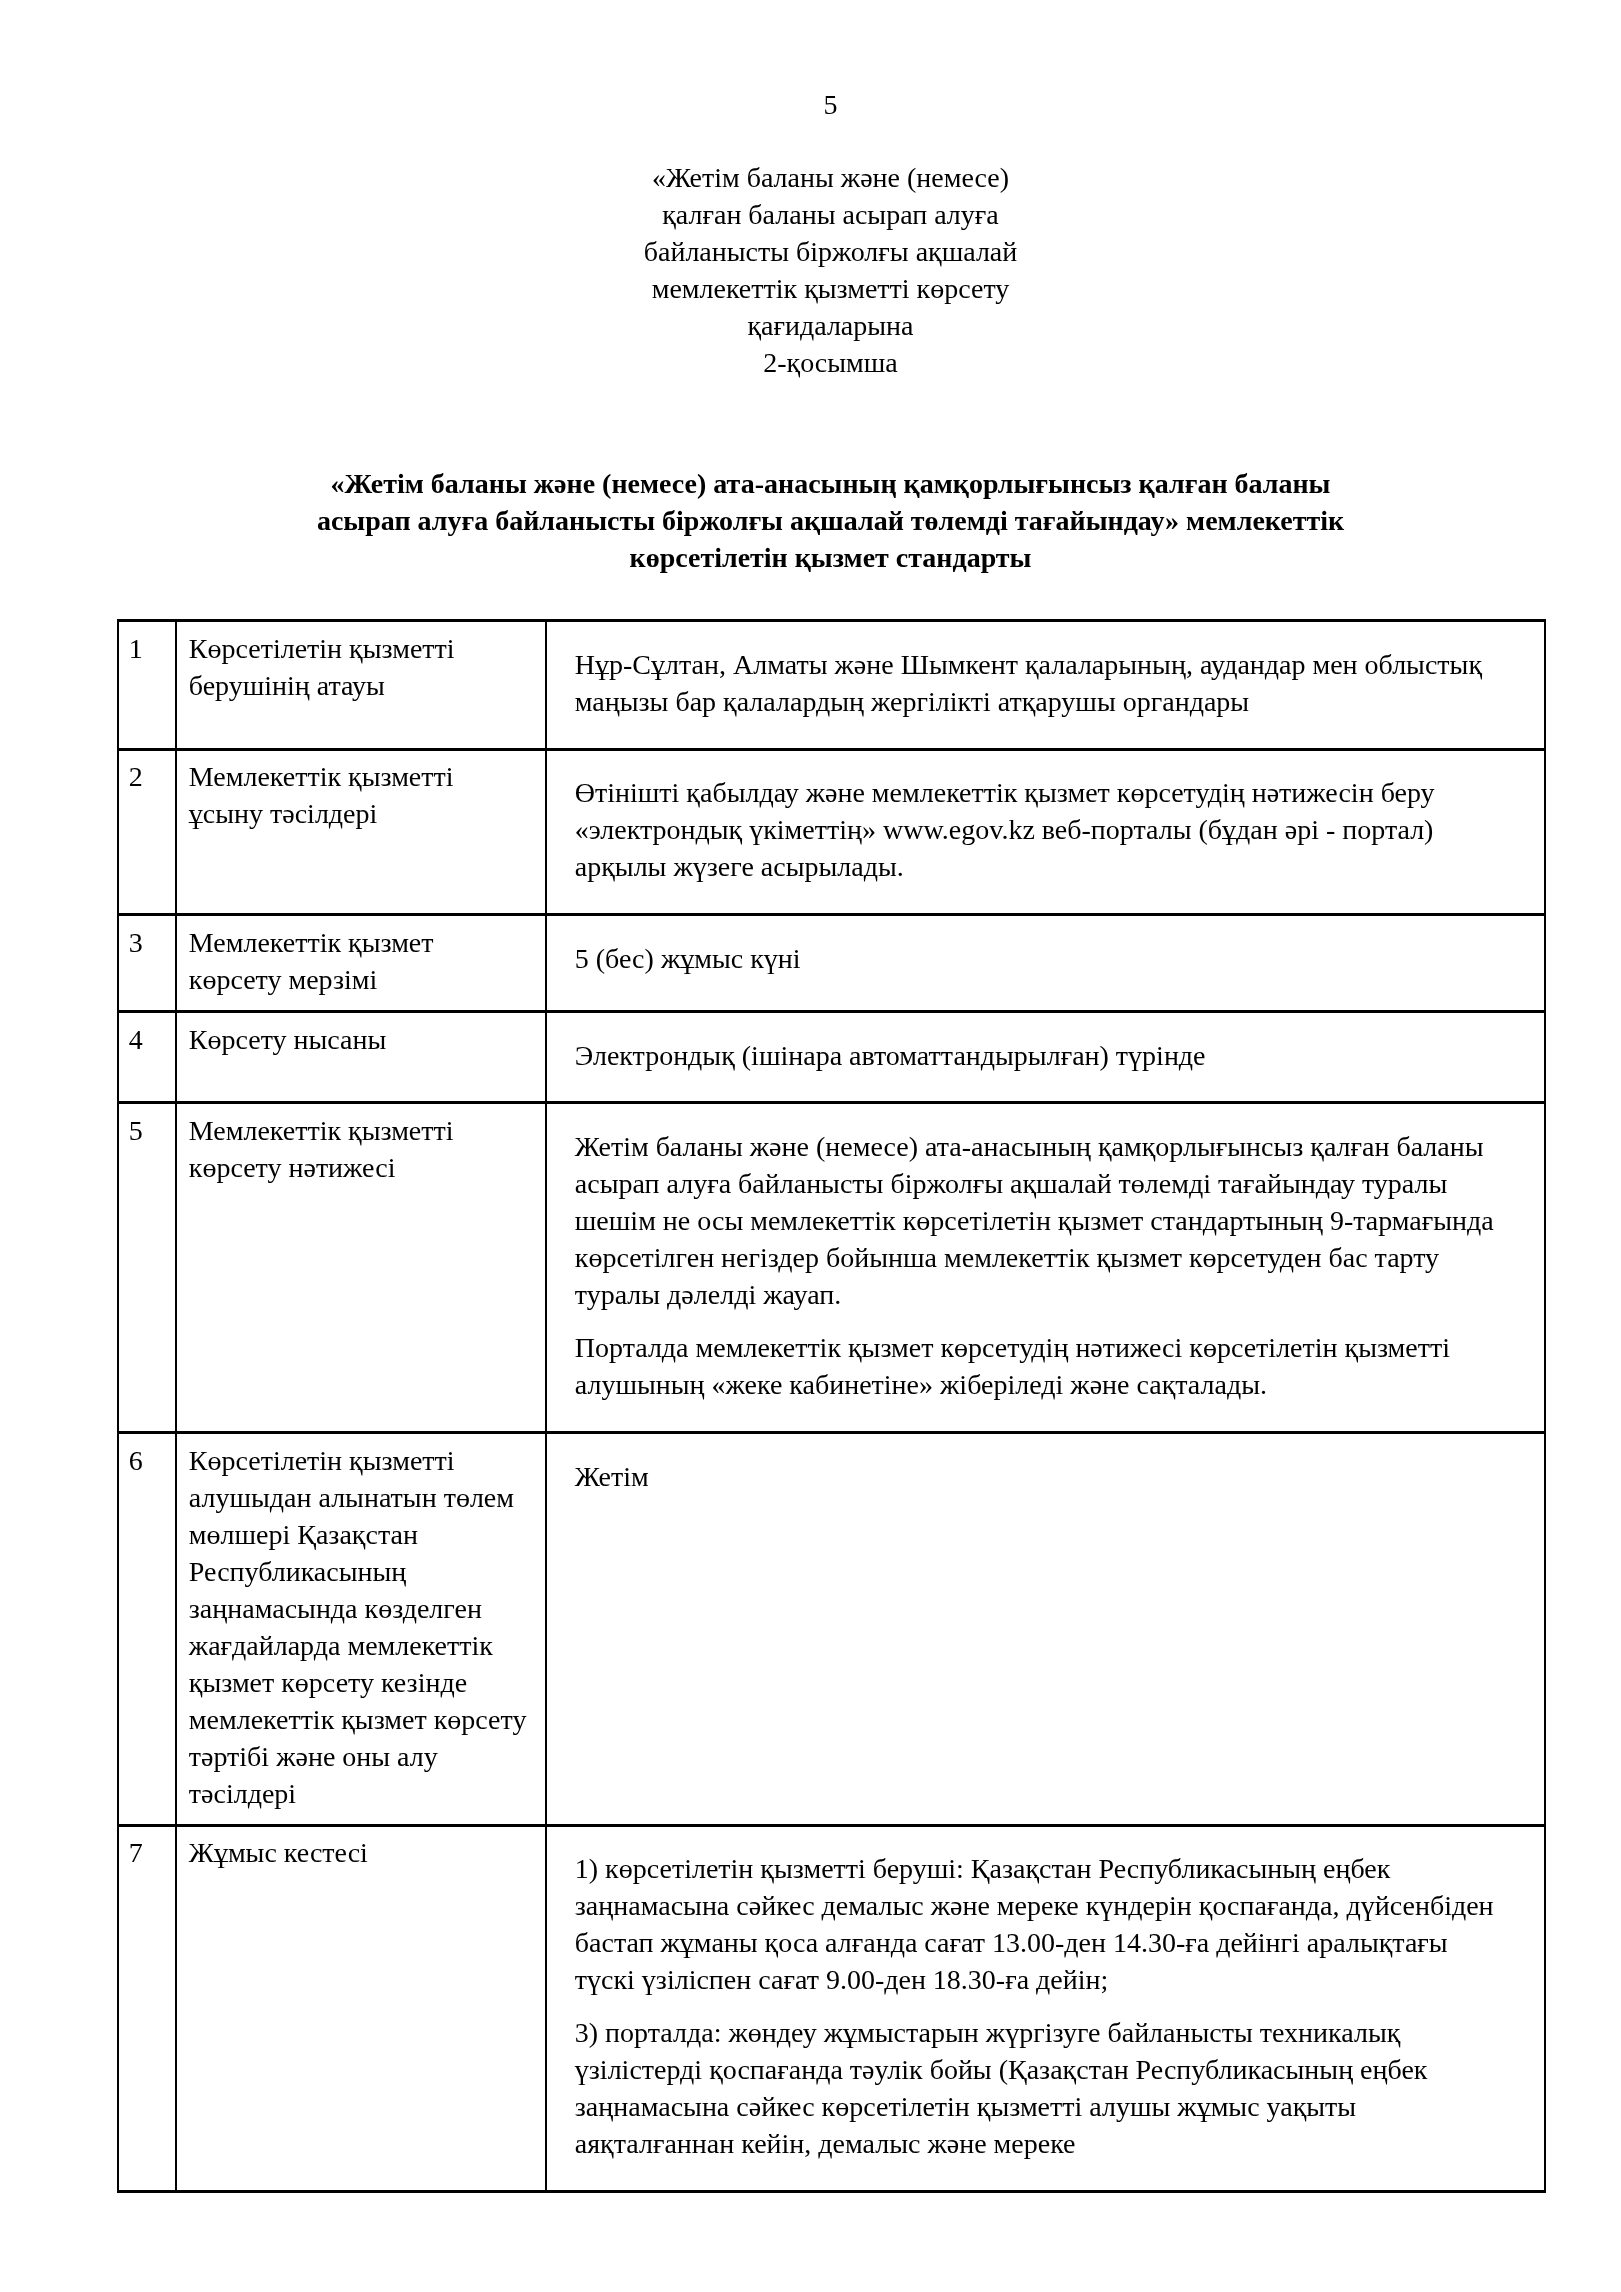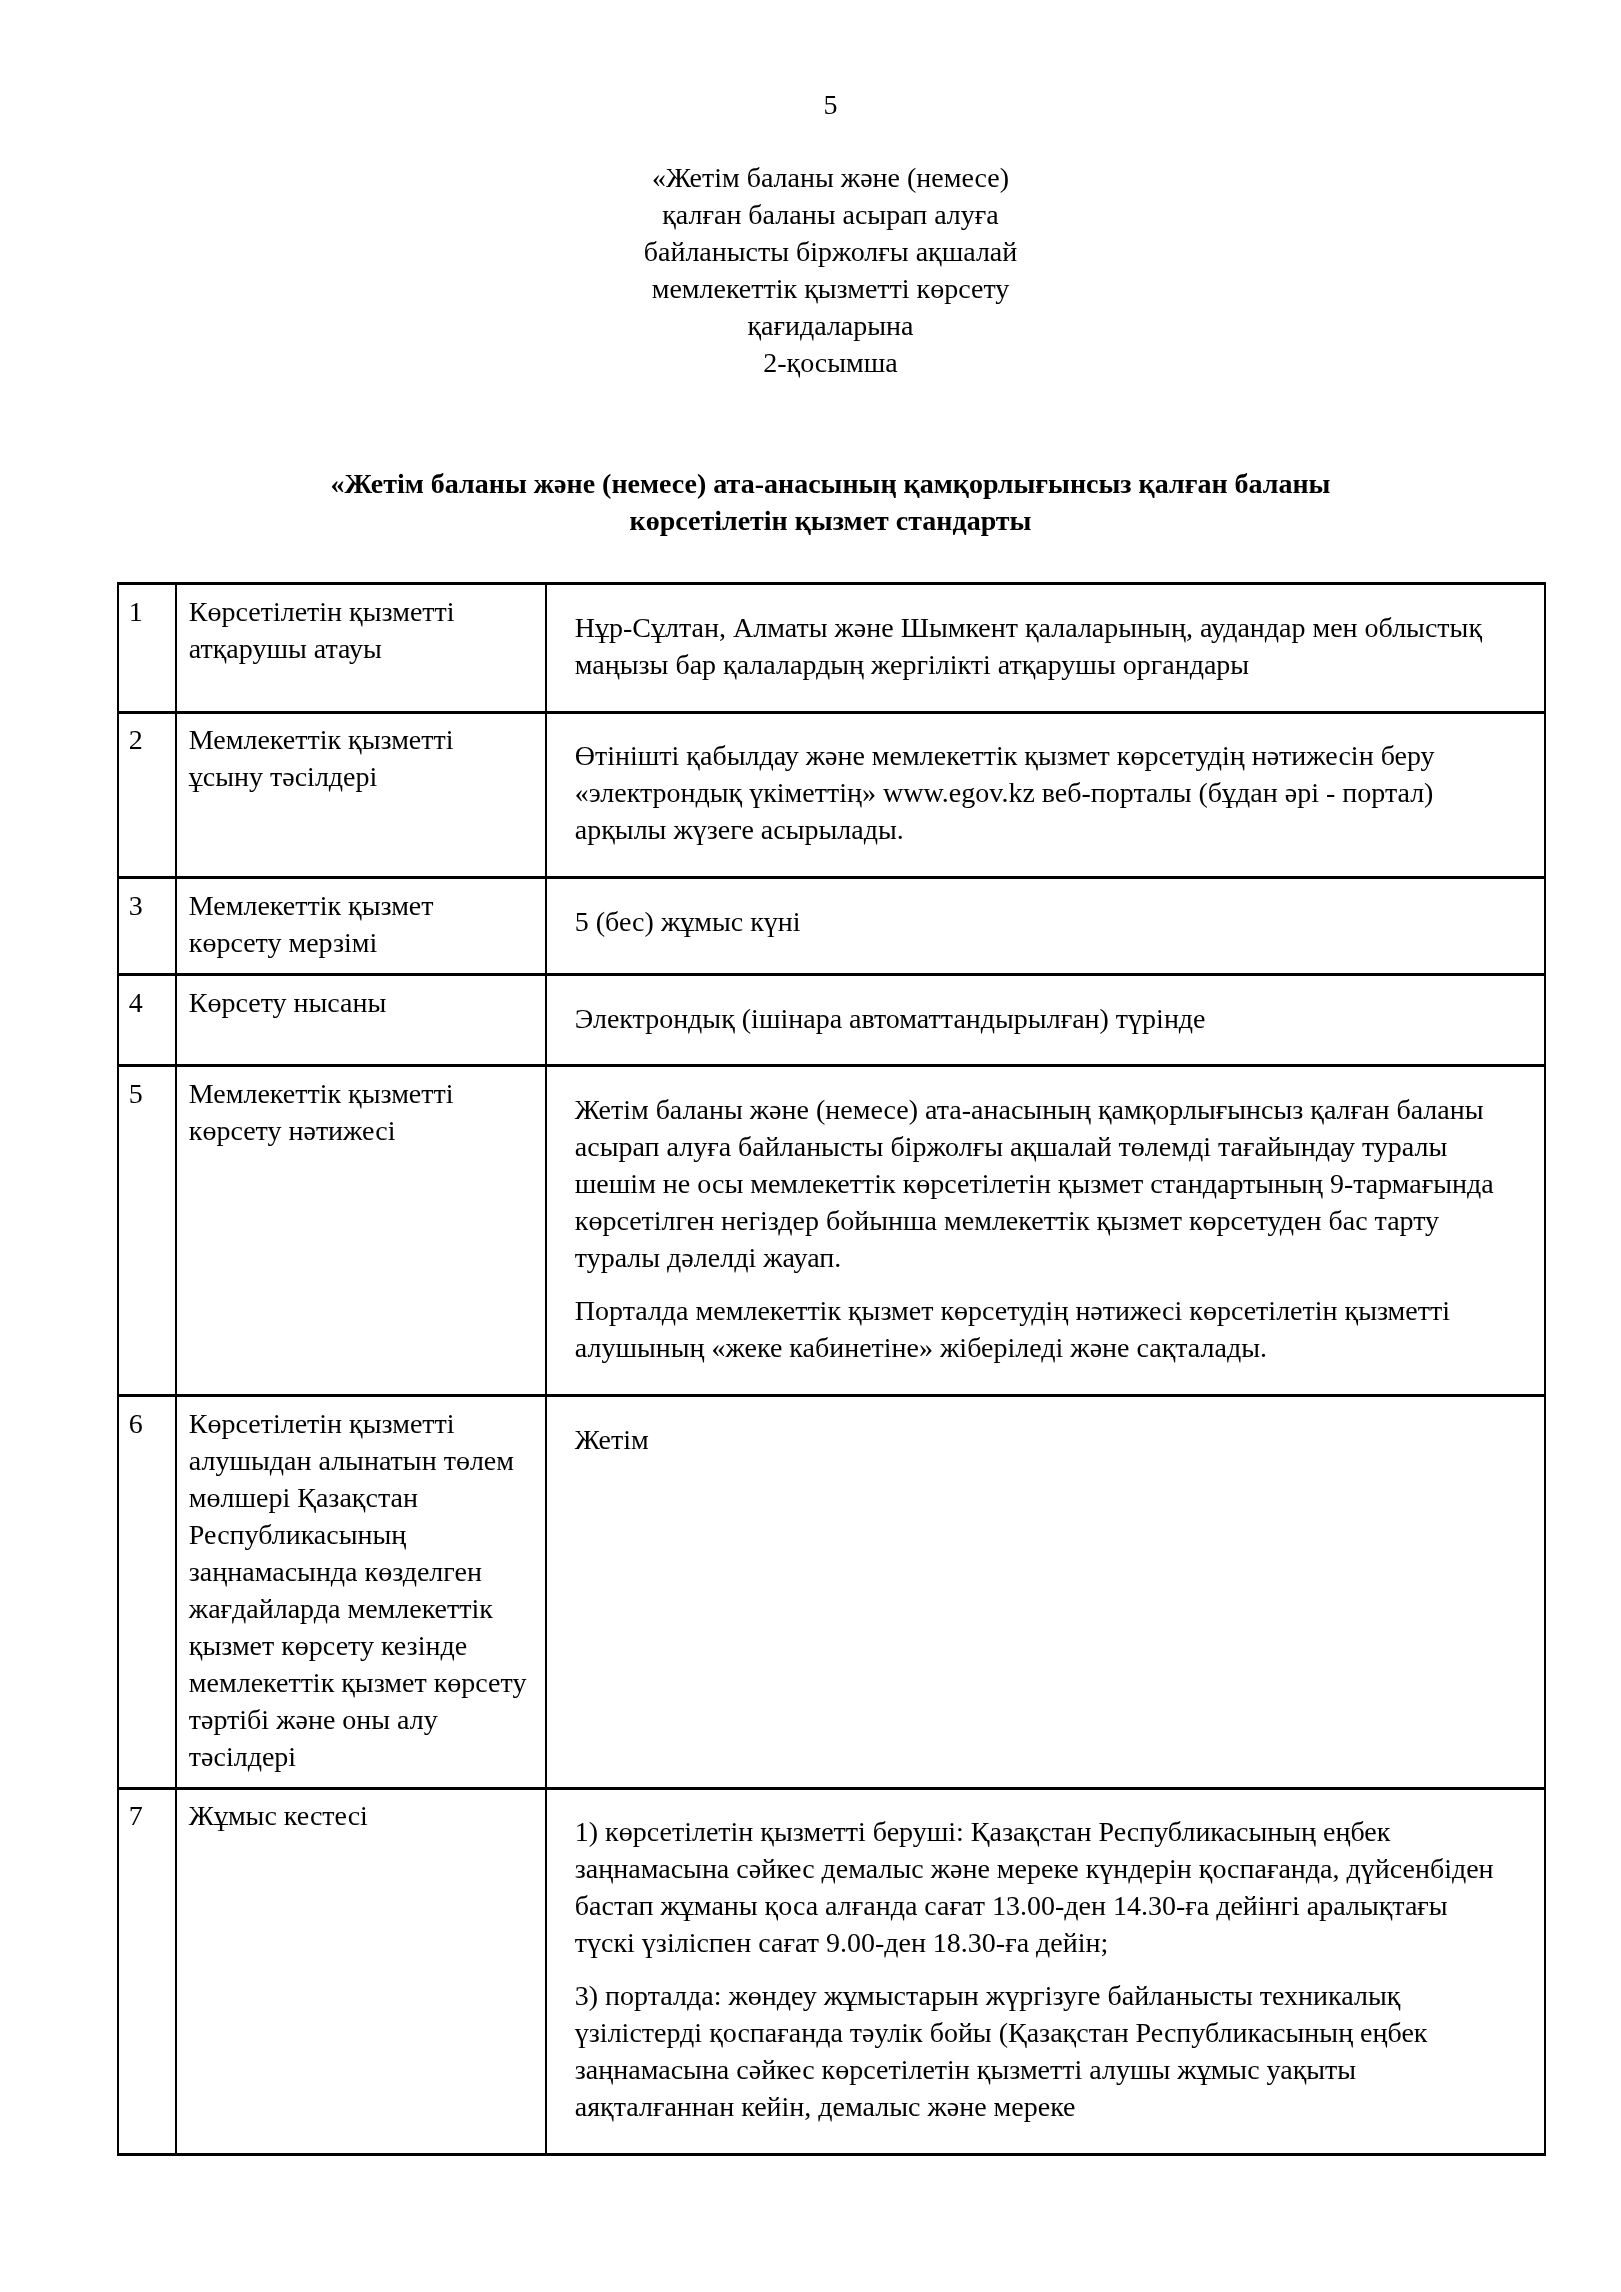--- a/index.html
+++ b/index.html
@@ -70,33 +70,34 @@
     <div>«Жетім баланы және (немесе)</div>
     <div>қалған баланы асырап алуға</div>
     <div>байланысты біржолғы ақшалай</div>
     <div>мемлекеттік қызметті көрсету</div>
     <div>қағидаларына</div>
     <div>2-қосымша</div>
   </div>
 
   <div class="doc-title">
     <div>«Жетім баланы және (немесе) ата-анасының қамқорлығынсыз қалған баланы</div>
+    <div>асырап алуға байланысты біржолғы ақшалай төлемді тағайындау» мемлекеттік</div>
     <div>көрсетілетін қызмет стандарты</div>
   </div>
 
   <table class="standard-table">
     <colgroup>
       <col class="c-num">
         <col class="c-label">
         <col class="c-value">
     </colgroup>
     <tbody>
       <tr>
         <td class="num-cell">1</td>
-        <td>Көрсетілетін қызметті атқарушы атауы</td>
+        <td>Көрсетілетін қызметті берушінің атауы</td>
         <td>
             <p>Нұр-Сұлтан, Алматы және Шымкент қалаларының, аудандар мен облыстық маңызы бар қалалардың жергілікті атқарушы органдары</p>
           </td>
       </tr>
       <tr>
         <td class="num-cell">2</td>
         <td>Мемлекеттік қызметті ұсыну тәсілдері</td>
         <td>
             <p>Өтінішті қабылдау және мемлекеттік қызмет көрсетудің нәтижесін беру «электрондық үкіметтің» www.egov.kz веб-порталы (бұдан әрі - портал) арқылы жүзеге асырылады.</p>
           </td>

